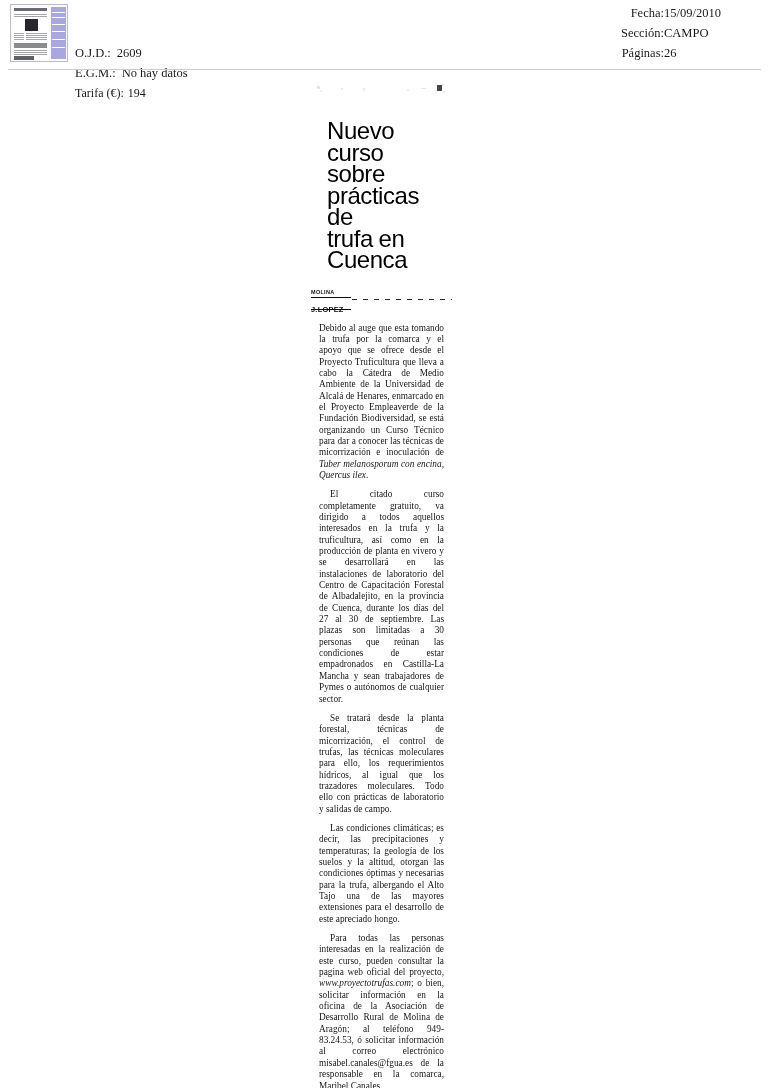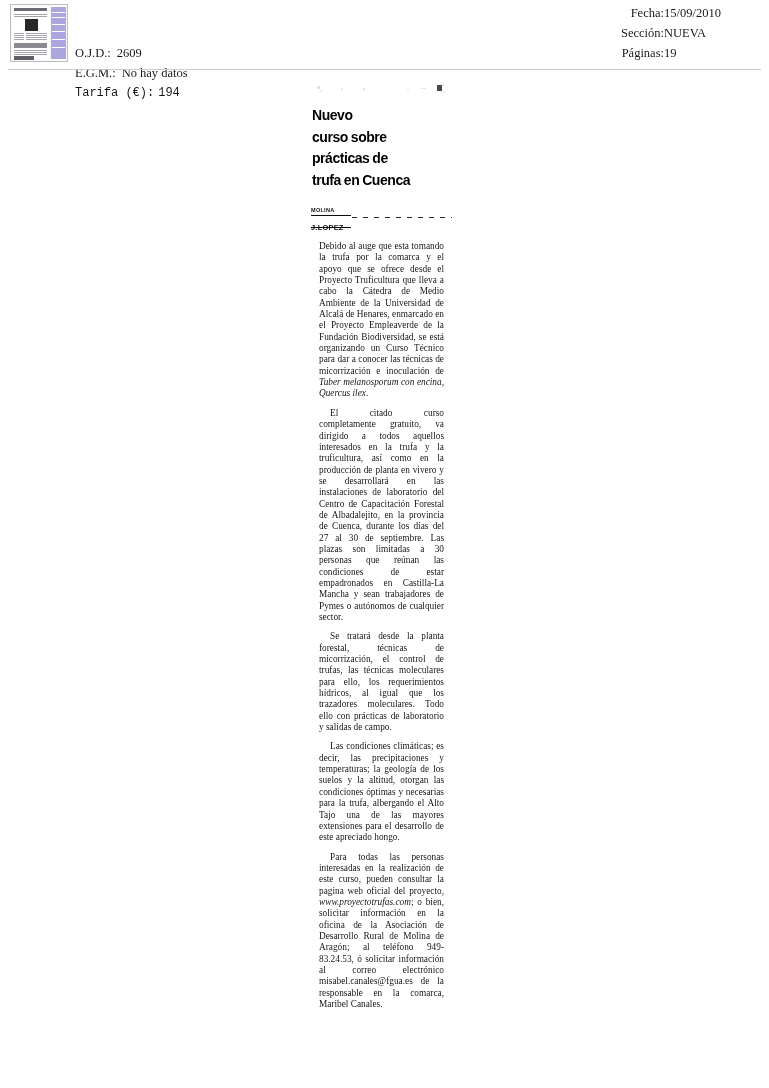--- a/index.html
+++ b/index.html
@@ -73,21 +73,21 @@
     display: flex;
     align-items: baseline;
     height: 20px;
     font-size: 12.5px;
     line-height: 20px;
     color: #1a1a1a;
   }
   .meta-row .m-key { white-space: nowrap; }
   .meta-row .m-val { padding-left: 6px; white-space: nowrap; }
   .meta-row.sans {
-    font-family: Liberation Mono, monospace;
+    font-family: Liberation Serif, serif;
     font-size: 12px;
   }
   .meta-row.sans .m-val { padding-left: 4px; }
 
   
   .masthead {
     position: absolute;
     left: 205px; top: 4px;
     width: 375px;
     text-align: center;
@@ -145,26 +145,26 @@
     width: 141px;
   }
   .ghost-strip i {
     position: absolute;
     display: block;
     background: #b9b9bd;
   }
 
   .headline {
     font-family: "Liberation Sans", "DejaVu Sans", sans-serif;
-    font-weight: bold;
-    font-size: 14px;
+    font-weight: normal;
+    font-size: 24px;
     line-height: 21.5px;
     letter-spacing: -0.45px;
     color: #060606;
-    margin: 1px;
+    margin: 16px;
     padding: 0 0 2px 0;
     word-spacing: -0.5px;
   }
 
   .byline {
     margin-top: 14px;
     width: 141px;
   }
   .kicker {
     font-family: "Liberation Sans", "DejaVu Sans", sans-serif;
@@ -280,25 +280,25 @@
   </div>
 
 
   <div class="meta-right">
     <div class="meta-row">
       <span class="m-key">Fecha:</span>
       <span class="m-val">15/09/2010</span>
     </div>
     <div class="meta-row">
       <span class="m-key">Sección:</span>
-      <span class="m-val">NUEVA</span>
+      <span class="m-val">CAMPO</span>
     </div>
     <div class="meta-row">
       <span class="m-key">Páginas:</span>
-      <span class="m-val">19</span>
+      <span class="m-val">26</span>
     </div>
   </div>
 
   <div class="header-rule"></div>
 </div>
 
 <div class="article">
 
   <div class="ghost-strip">
     <i style="left:6px;  top:4px;  width:3px; height:3px; opacity:.5;"></i>

